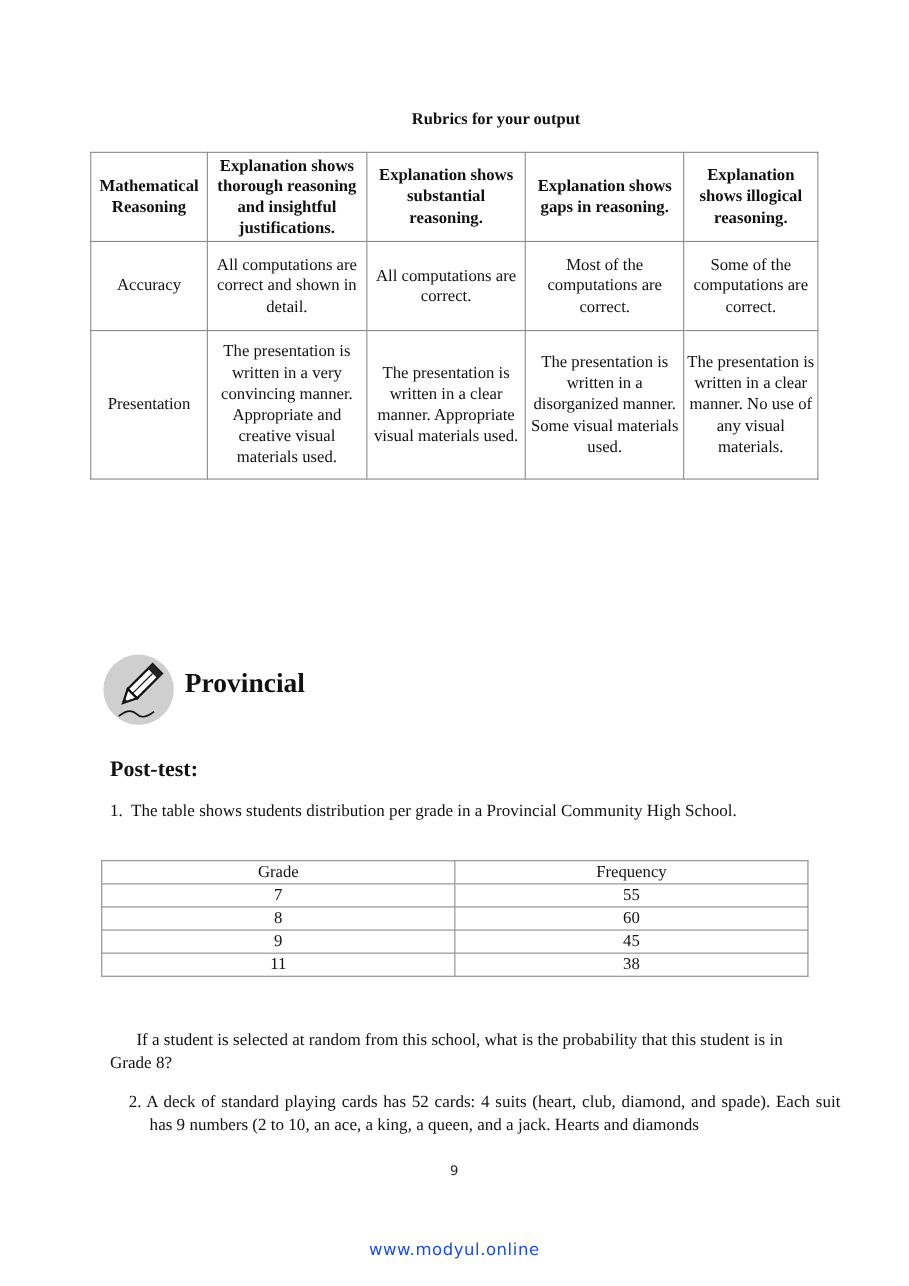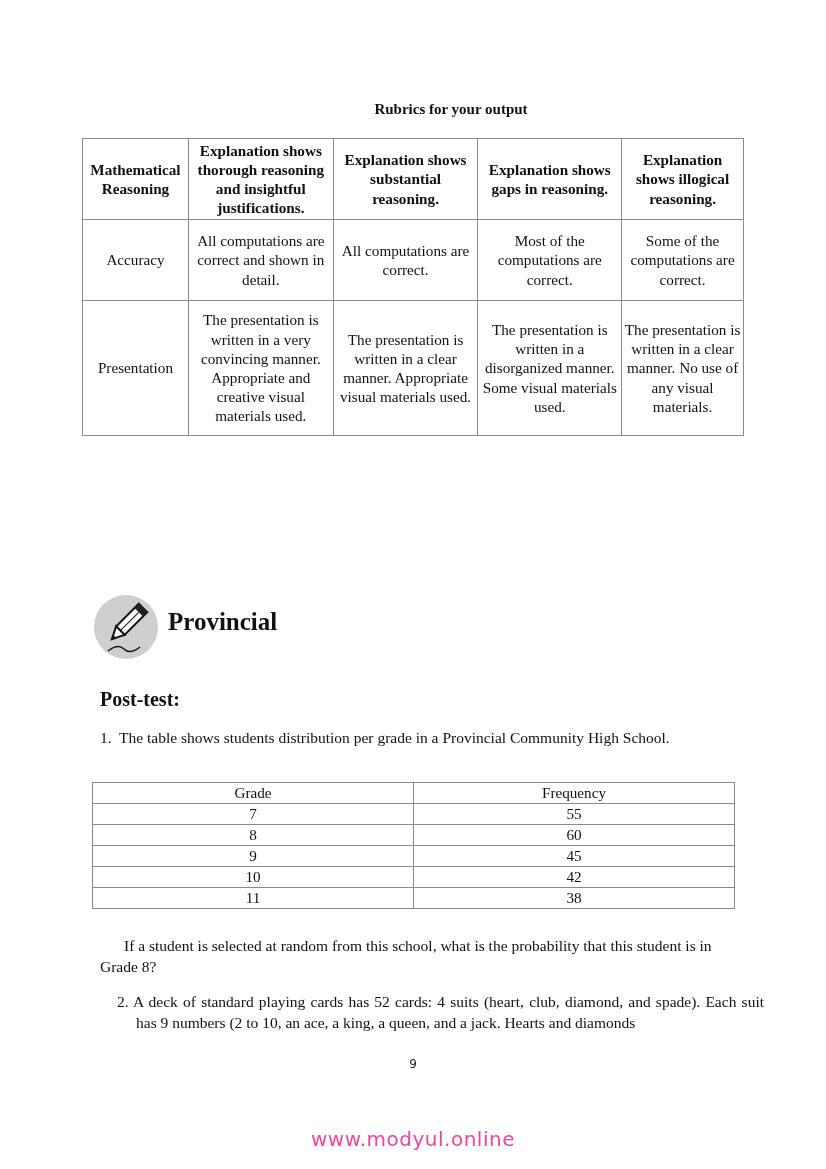--- a/index.html
+++ b/index.html
@@ -16,21 +16,21 @@
   #rubric-table .r3 td { height: 134px; }
   #assess-icon { left: 94px; top: 595px; width: 64px; height: 64px; border-radius: 50%; background: #cfcfcf; }
   #assess-title { left: 168px; top: 608px; font-size: 25px; font-weight: bold; }
   #posttest-label { left: 100px; top: 688px; font-weight: bold; font-size: 20px; }
   #q1-text { left: 100px; top: 729px; font-size: 15.5px; }
   #grade-table { left: 92px; top: 782px; width: 643px; font-size: 15.2px; line-height: 20px; }
   #grade-table td { border: 1px solid #8a8a8a; text-align: center; height: 20px; padding: 0; }
   #q1-question { left: 100px; top: 935px; width: 628px; font-size: 15.5px; line-height: 21px; text-indent: 24px; }
   #q2-text { left: 117px; top: 991px; width: 628px; font-size: 15.5px; line-height: 21px; padding-left: 19px; text-indent: -19px; text-align: justify; }
   #page-number { left: 0; width: 826px; top: 1057px; text-align: center; font-family: "DejaVu Sans", sans-serif; font-size: 12px; color: #222; }
-  #watermark { left: 0; width: 826px; top: 1127px; text-align: center; font-family: "DejaVu Sans", sans-serif; font-size: 20px; color: #ec4899; letter-spacing: 0.5px; }
+  #watermark { left: 0; width: 826px; top: 1127px; text-align: center; font-family: "DejaVu Sans", sans-serif; font-size: 15px; color: #1d4ed8; letter-spacing: 0.5px; }
 </style>
 </head>
 <body>
 
 <div class="abs" id="rubric-title">Rubrics for your output</div>
 
 <table class="abs" id="rubric-table">
   <colgroup>
     <col style="width:106px">
       <col style="width:145px">
@@ -96,24 +96,20 @@
   </tr>
   <tr>
     <td>8</td>
     <td>60</td>
   </tr>
   <tr>
     <td>9</td>
     <td>45</td>
   </tr>
   <tr>
-    <td>10</td>
-    <td>42</td>
-  </tr>
-  <tr>
     <td>11</td>
     <td>38</td>
   </tr>
 </tbody>
   </table>
 
 <div class="abs" id="q1-question">If a student is selected at random from this school, what is the probability that this student is in Grade 8?</div>
 <div class="abs" id="q2-text">2.  A deck of standard playing cards has 52 cards: 4 suits (heart, club, diamond, and spade). Each suit has 9 numbers (2 to 10, an ace, a king, a queen, and a jack. Hearts and diamonds</div>
 
 <div class="abs" id="page-number">9</div>

